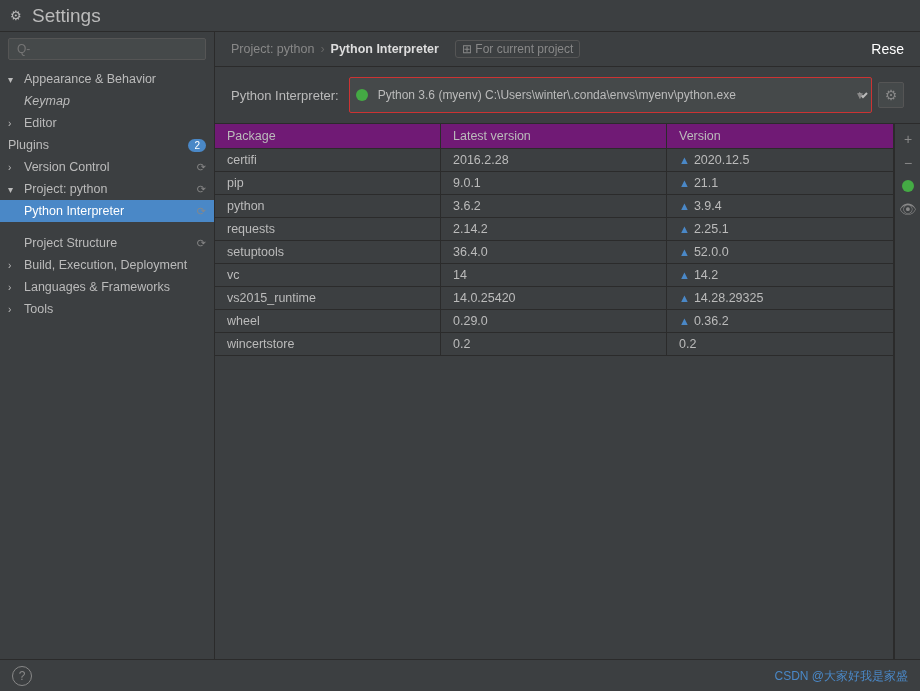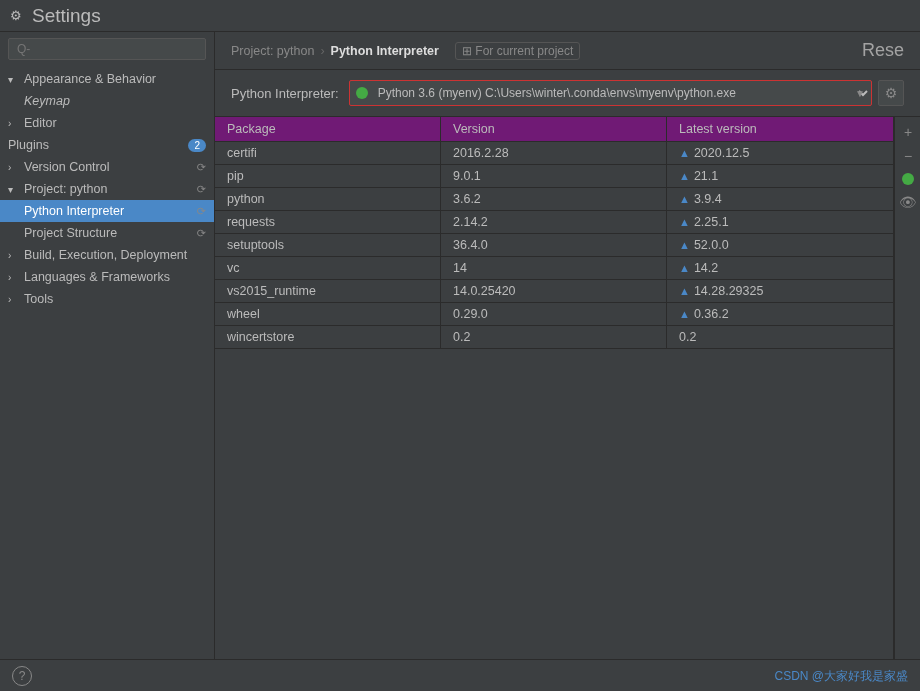--- a/index.html
+++ b/index.html
@@ -128,23 +128,23 @@
     .breadcrumb-tag {
       margin-left: 16px;
       color: #888;
       font-size: 12px;
       border: 1px solid #555;
       padding: 1px 6px;
       border-radius: 3px;
     }
     .reset-link {
       margin-left: auto;
-      color: #a3a3a3;
-      cursor: pointer;
-      font-size: 18px;
+      color: #ffffff;
+      cursor: pointer;
+      font-size: 14px;
     }
 
     
     .interpreter-row {
       display: flex;
       align-items: center;
       padding: 10px 16px;
       border-bottom: 1px solid #2b2b2b;
     }
     .interpreter-label {
@@ -154,21 +154,21 @@
       white-space: nowrap;
     }
     .interpreter-select-wrapper {
       flex: 1;
       position: relative;
       border: 1px solid #cc3333;
       border-radius: 2px;
       background: #45494a;
       display: flex;
       align-items: center;
-      height: 26px;
+      height: 36px;
     }
     .interpreter-dot {
       width: 12px;
       height: 12px;
       border-radius: 50%;
       background: #44aa44;
       margin: 0 6px;
       flex-shrink: 0;
     }
     .interpreter-select {
@@ -351,21 +351,21 @@
         </div>
         <div class="sidebar-section" style="padding-left: 8px;">
           <span class="chevron">▾</span>
           <span>Project: python</span>
           <span class="sidebar-icon">⟳</span>
         </div>
         <div class="sidebar-item active" style="padding-left: 24px;">
           <span>Python Interpreter</span>
           <span class="sidebar-icon">⟳</span>
         </div>
-        <div class="sidebar-item" style="padding-left: 24px;">
+        <div class="sidebar-item" style="padding-left: 24px; margin-top: 10px;">
           <span>Project Structure</span>
           <span class="sidebar-icon">⟳</span>
         </div>
         <div class="sidebar-section" style="padding-left: 8px;">
           <span class="chevron">›</span>
           <span>Build, Execution, Deployment</span>
         </div>
         <div class="sidebar-section" style="padding-left: 8px;">
           <span class="chevron">›</span>
           <span>Languages &amp; Frameworks</span>
@@ -394,22 +394,22 @@
         <select class="interpreter-select"><option>Python 3.6 (myenv)  C:\Users\winter\.conda\envs\myenv\python.exe</option></select>
         <span class="interpreter-dropdown-arrow">▼</span>
       </div>
       <div class="interpreter-settings-btn">⚙</div>
     </div>
 
     <div class="packages-area">
       <div class="packages-table">
         <div class="table-header">
           <div class="th">Package</div>
+          <div class="th">Latest version</div>
           <div class="th">Version</div>
-          <div class="th">Latest version</div>
         </div>
         <div id="table-body">
             <div class="table-row">
     <div class="td">certifi</div>
     <div class="td">2016.2.28</div>
     <div class="td td-upgrade"><span class="upgrade-arrow">▲</span> 2020.12.5</div>
   </div>
             <div class="table-row">
     <div class="td">pip</div>
     <div class="td">9.0.1</div>

